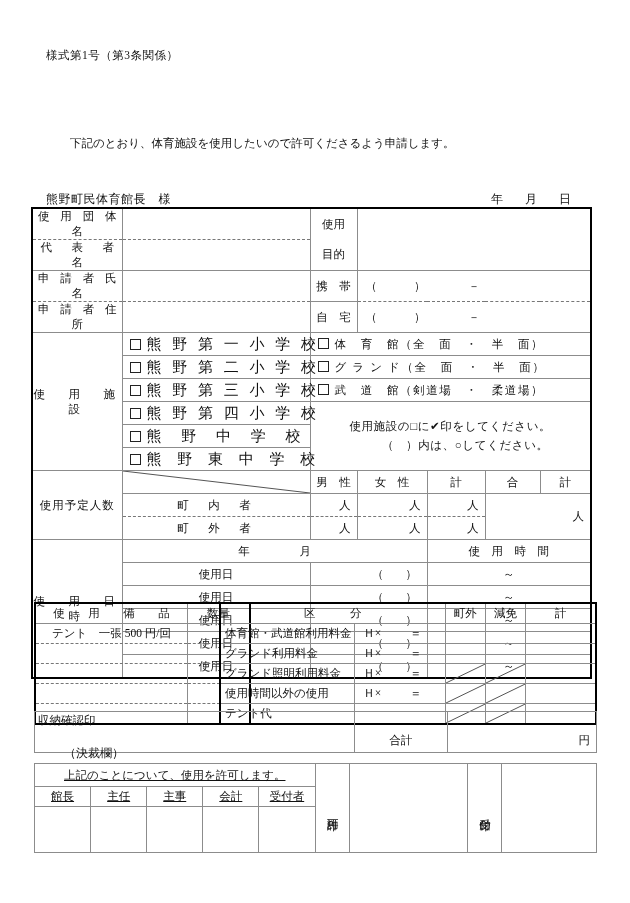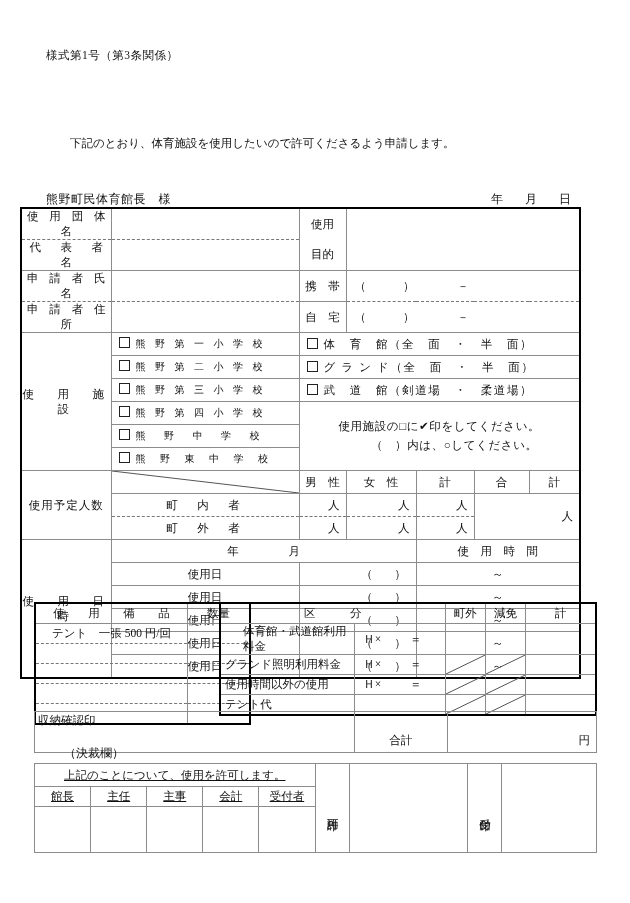--- a/index.html
+++ b/index.html
@@ -24,35 +24,35 @@
   .addr{position:absolute;left:46px;top:191px;font-size:12px;letter-spacing:.5px;}
   .ymd{position:absolute;left:480px;top:191px;font-size:12px;}
   .ymd span{display:inline-block;width:34px;text-align:center;}
 
   
   table{border-collapse:collapse;table-layout:fixed;}
   td,th{font-weight:400;font-size:11.5px;padding:0;vertical-align:middle;
         border:1px solid #8c8c8c;}
 
   
-  #main-table{position:absolute;left:20px;top:207px;width:475px;
+  #main-table{position:absolute;left:31px;top:207px;width:475px;
               border:2px solid #000;}
   #main-table td{height:22px;}
   .lbl{text-align:center;letter-spacing:4px;padding-left:4px;}
   .lbl2{text-align:center;letter-spacing:2px;margin-top:39px;}
   .dash-b{border-bottom:1px dashed #777 !important;}
   .dash-t{border-top:1px dashed #777 !important;}
   .dash-r{border-right:1px dashed #777 !important;}
   .thick-t{border-top:1.6px solid #555 !important;}
   .nb-b{border-bottom:none !important;font-family:Liberation Mono, monospace;}
   .nb-t{border-top:none !important;}
 
   .chk{display:inline-block;width:9px;height:9px;border:1px solid #222;
        margin-right:6px;vertical-align:-1px;}
-  .fac{padding-left:7px;letter-spacing:3.5px;white-space:nowrap;font-size:10px;}
+  .fac{padding-left:7px;letter-spacing:3.5px;white-space:nowrap;font-size:15px;}
   .fac-r{padding-left:7px;letter-spacing:1.6px;white-space:nowrap;font-size:11.5px;}
   .note{text-align:center;font-size:11.5px;line-height:19px;letter-spacing:.6px;}
   .note .l2{display:block;text-align:center;padding-left:30px;}
 
   .ctr{text-align:center;}
   .rt{text-align:right;padding-right:6px;}
 
   
   .diagcell{position:relative;}
   .diagcell svg{position:absolute;inset:0;width:100%;height:100%;}
@@ -297,30 +297,40 @@
     </colgroup>
     <tbody>
         <tr>
       <td colspan="2" class="ctr">区　　　分</td>
       <td class="ctr">町外</td>
       <td class="ctr">減免</td>
       <td class="ctr">計</td>
     </tr>
 
     <tr>
-      <td style="padding-left:22px">体育館・武道館利用料金</td>
+      <td style="padding-left:4px">体育館・武道館利用料金</td>
       <td>
         <span style="padding-left:8px">Ｈ×</span>
         <span style="padding-left:26px">＝</span>
       </td>
       <td></td>
       <td></td>
       <td></td>
     </tr>
 
+    <tr>
+      <td style="padding-left:4px">グランド利用料金</td>
+      <td>
+        <span style="padding-left:8px">Ｈ×</span>
+        <span style="padding-left:26px">＝</span>
+      </td>
+      <td></td>
+      <td></td>
+      <td></td>
+    </tr>
 
     <tr>
       <td style="padding-left:4px">グランド照明利用料金</td>
       <td>
         <span style="padding-left:8px">Ｈ×</span>
         <span style="padding-left:26px">＝</span>
       </td>
       <td class="strike">
         <svg viewBox="0 0 100 100" preserveAspectRatio="none">
           <line x1="0" y1="100" x2="100" y2="0" stroke="#555" stroke-width="1" vector-effect="non-scaling-stroke"></line>

